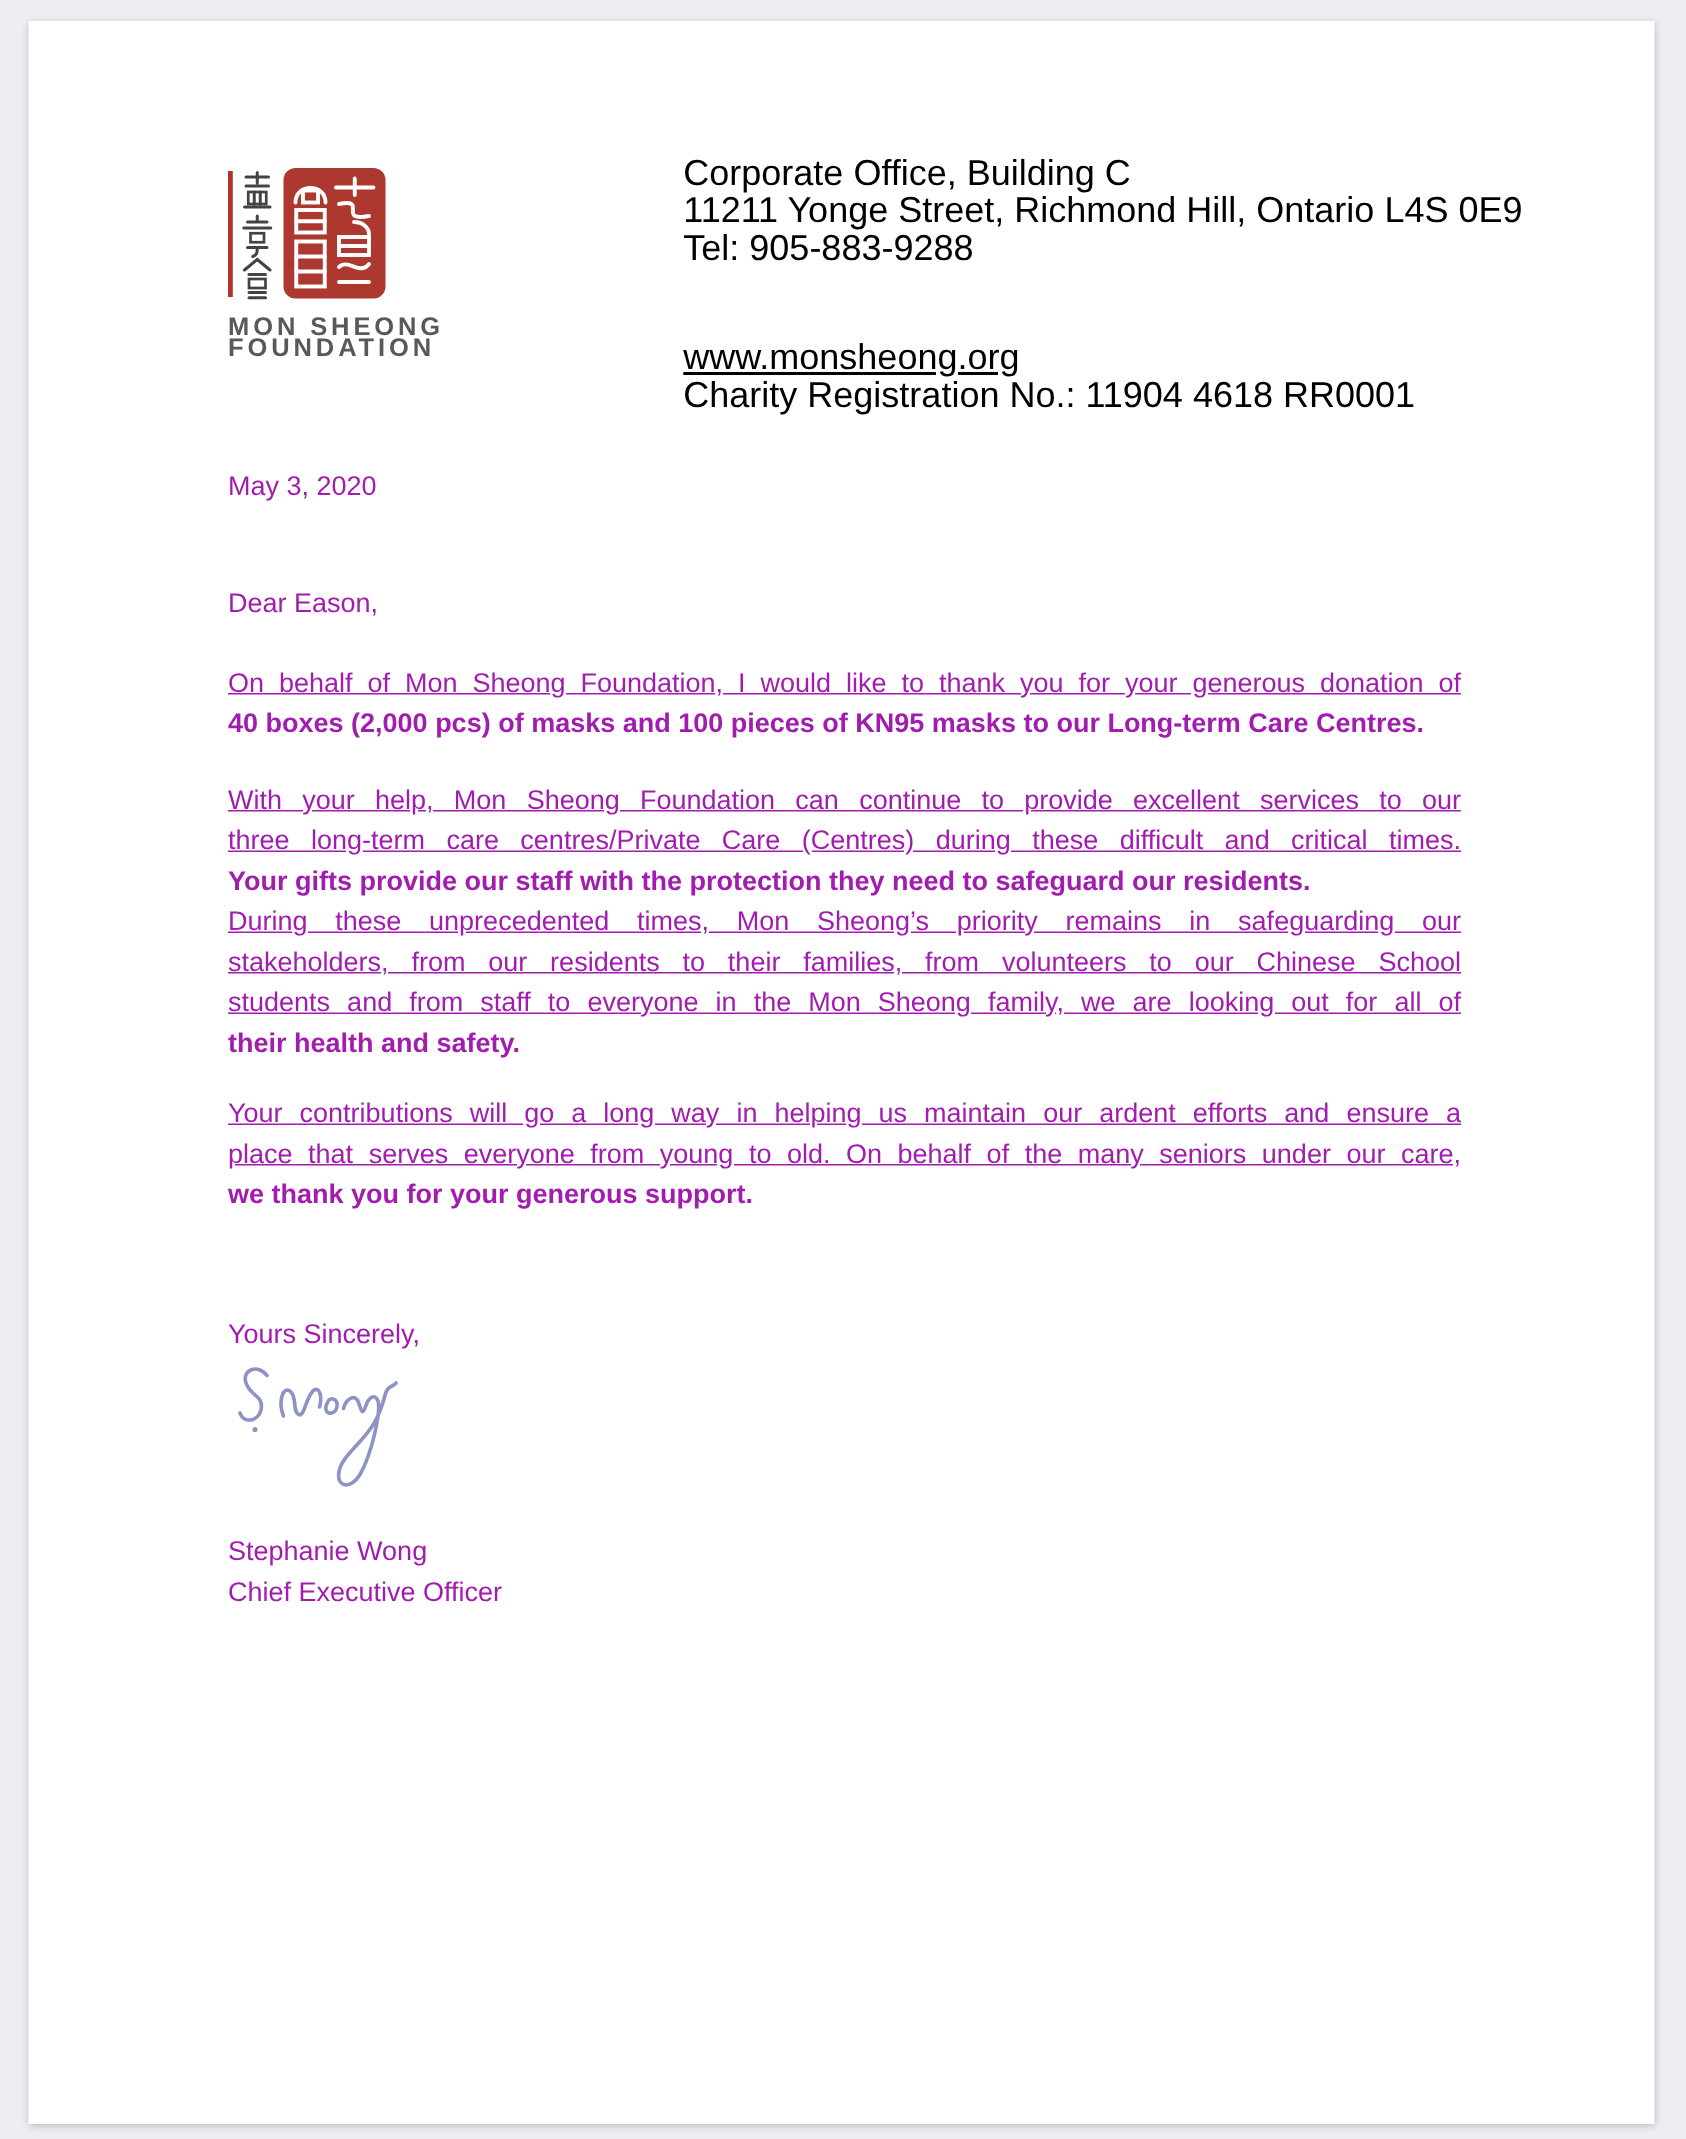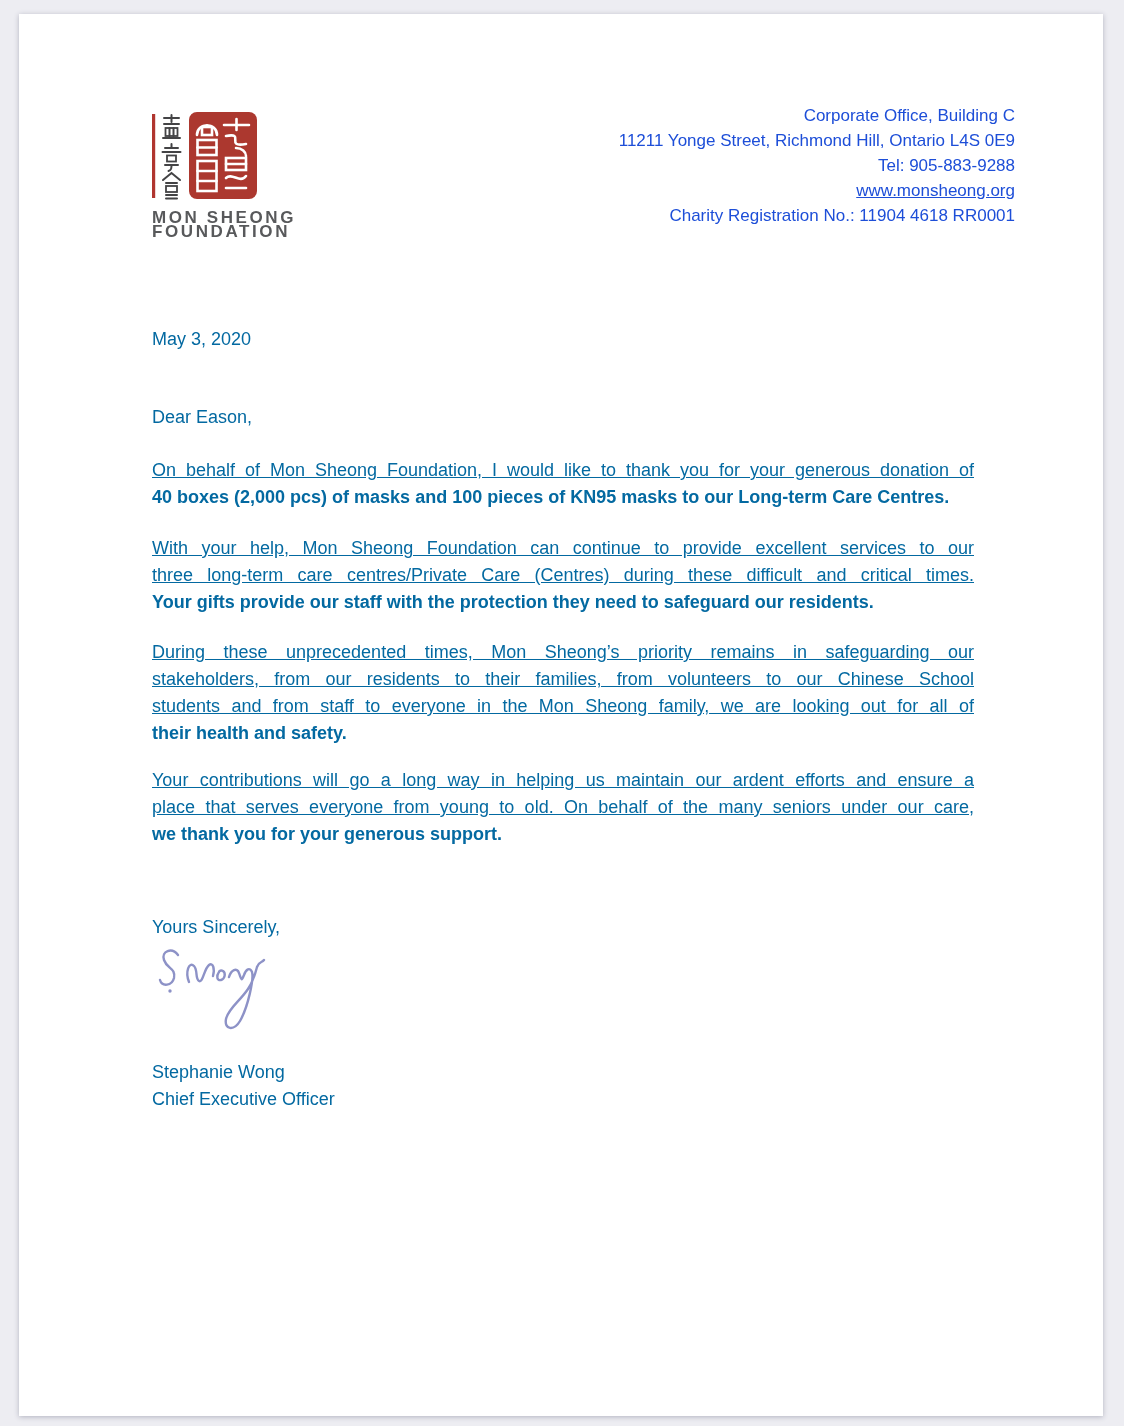--- a/index.html
+++ b/index.html
@@ -25,40 +25,40 @@
   .wordmark {
     margin-top: 9px;
     font-size: 17px; font-weight: bold;
     letter-spacing: 2.6px; line-height: 14px;
     color: #58595b; white-space: nowrap;
   }
 
   
   .letterhead {
     position: absolute; top: 89px; right: 88px;
-    text-align: right;
-    font-size: 17px; line-height: 25px;
-    color: #1d4ed8;
+    text-align: left;
+    font-size: 24px; line-height: 25px;
+    color: #000000;
   }
-  .letterhead .website { text-decoration: underline; cursor: pointer; }
+  .letterhead .website { text-decoration: underline; cursor: pointer; margin-top: 48px; }
 
   
   .letter-body {
-    position: absolute; left: 133px; top: 312px; width: 822px;
-    font-size: 18px; line-height: 27px; color: #0369a1;
+    position: absolute; left: 133px; top: 297px; width: 822px;
+    font-size: 18px; line-height: 27px; color: #a21caf;
   }
   .date-line { margin-bottom: 51px; }
   .recipient { margin-bottom: 21px; }
   .recipient div { white-space: pre-wrap; }
   .salutation { margin-bottom: 26px; }
   .para { margin: 0; }
   .para .jl { text-align: justify; text-align-last: justify; text-decoration: underline; }
   .para .ll { text-align: left; font-weight: bold; }
   .p1 { margin-bottom: 24px; }
-  .p2 { margin-bottom: 23px; }
+  .p2 { }
   .p3 { margin-bottom: 20px; }
   .p4 { margin-bottom: 66px; }
   .closing { margin-bottom: 0; }
   .signature { margin: 4px 0 0 4px; }
   .signature svg { display: block; }
   .signer { margin-top: 26px; }
 </style>
 </head>
 <body>
 

